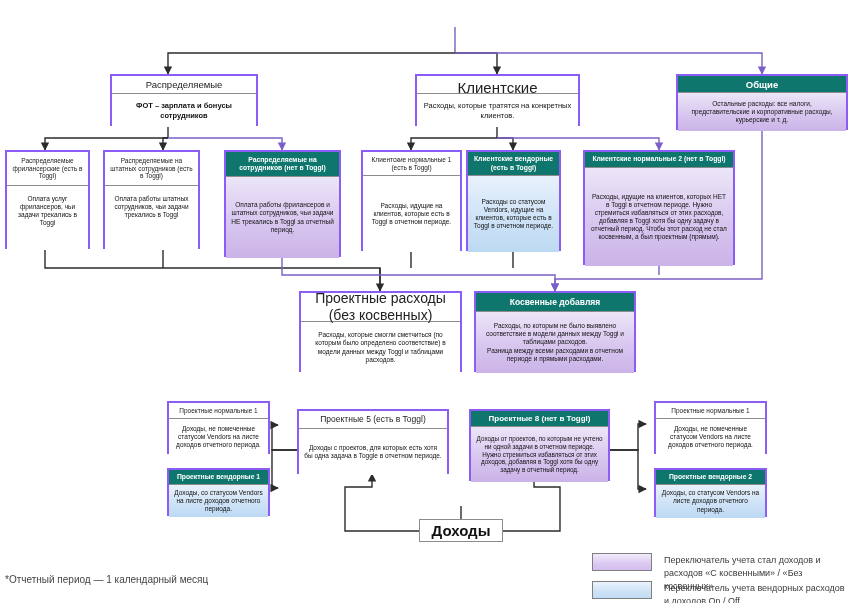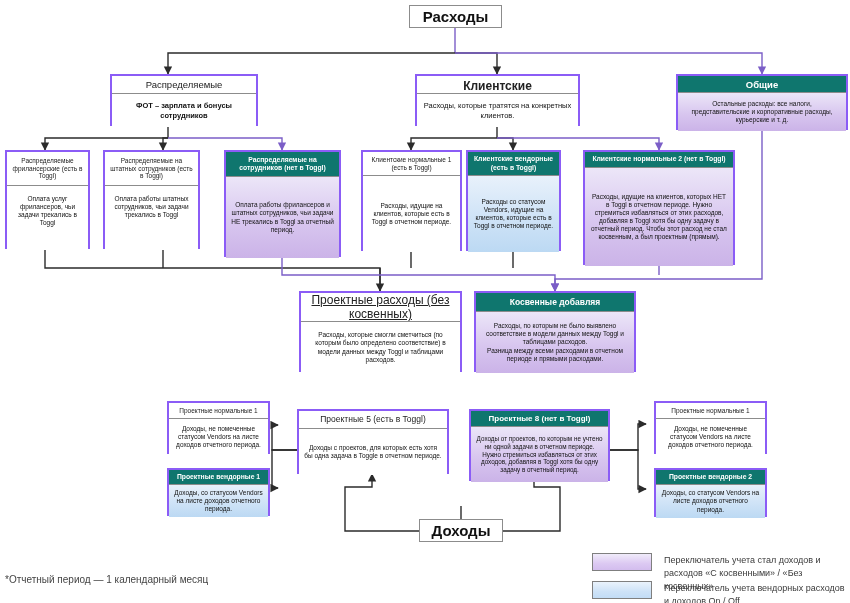--- a/index.html
+++ b/index.html
@@ -98,35 +98,32 @@
       <path d="M297,450 L272,450 L272,488 L278,488" stroke="#2b2b2b" marker-end="url(#ahB)"></path>
 
       <path d="M610,450 L638,450 L638,424 L646,424" stroke="#2b2b2b" marker-end="url(#ahB)"></path>
       <path d="M610,450 L638,450 L638,489 L646,489" stroke="#2b2b2b" marker-end="url(#ahB)"></path>
 
       <path d="M420,531 L345,531 L345,487 L372,487 L372,474" stroke="#2b2b2b" marker-end="url(#ahB)"></path>
       <path d="M502,531 L560,531 L560,487 L534,487 L534,474" stroke="#2b2b2b" marker-end="url(#ahB)"></path>
     </g>
   </svg>
 
-  <div class="rootbox" style="left:409px;top:5px;width:93px;height:23px;">
-    <span>Расходы</span>
-  </div>
 
   <div class="rootbox" style="left:419px;top:519px;width:84px;height:23px;">
     <span>Доходы</span>
   </div>
 
   <div class="node" style="left:110px;top:74px;width:148px;height:52px;">
     <div class="hdr plain" style="font-size:9.5px;height:18px;">Распределяемые</div>
     <div class="bdy white" style="font-size:7.5px;height:33px;display:flex;align-items:center;justify-content:center;font-weight:bold;">ФОТ – зарплата и бонусы сотрудников</div>
   </div>
 
   <div class="node" style="left:415px;top:74px;width:165px;height:52px;">
-    <div class="hdr plain" style="font-size:12px;height:18px;font-weight:bold;">Клиентские</div>
+    <div class="hdr plain" style="font-size:15px;height:18px;">Клиентские</div>
     <div class="bdy white" style="font-size:7.5px;height:33px;display:flex;align-items:center;justify-content:center;">Расходы, которые тратятся на конкретных клиентов.</div>
   </div>
 
   <div class="node" style="left:676px;top:74px;width:172px;height:56px;">
     <div class="hdr black" style="font-size:9.5px;height:17px;">Общие</div>
     <div class="bdy purple" style="font-size:6.5px;height:38px;display:flex;align-items:center;justify-content:center;">Остальные расходы: все налоги, представительские и корпоративные расходы, курьерские и т. д.</div>
   </div>
 
   <div class="node" style="left:5px;top:150px;width:85px;height:99px;">
     <div class="hdr plain" style="font-size:6.5px;height:34px;display:flex;align-items:center;justify-content:center;">Распределяемые фрилансерские (есть в Toggl)</div>
@@ -152,21 +149,21 @@
     <div class="hdr black" style="font-size:6.8px;height:24px;display:flex;align-items:center;justify-content:center;padding:2px 4px;">Клиентские вендорные (есть в Toggl)</div>
     <div class="bdy blue" style="font-size:6.5px;height:76px;display:flex;align-items:center;justify-content:center;">Расходы со статусом Vendors, идущие на клиентов, которые есть в Toggl в отчетном периоде.</div>
   </div>
 
   <div class="node" style="left:583px;top:150px;width:152px;height:115px;">
     <div class="hdr black" style="font-size:6.8px;height:16px;display:flex;align-items:center;justify-content:center;">Клиентские нормальные 2 (нет в Toggl)</div>
     <div class="bdy purple" style="font-size:6.5px;height:98px;display:flex;align-items:center;justify-content:center;">Расходы, идущие на клиентов, которых НЕТ в Toggl в отчетном периоде. Нужно стремиться избавляться от этих расходов, добавляя в Toggl хотя бы одну задачу в отчетный период. Чтобы этот расход не стал косвенным, а был проектным (прямым).</div>
   </div>
 
   <div class="node" style="left:299px;top:291px;width:163px;height:81px;">
-    <div class="hdr plain" style="font-size:12px;height:29px;display:flex;align-items:center;justify-content:center;text-decoration:underline;">Проектные расходы (без косвенных)</div>
+    <div class="hdr plain" style="font-size:14px;height:29px;display:flex;align-items:center;justify-content:center;">Проектные расходы (без косвенных)</div>
     <div class="bdy white" style="font-size:6.5px;height:51px;display:flex;align-items:center;justify-content:center;">Расходы, которые смогли сметчиться (по которым было определено соответствие) в модели данных между Toggl и таблицами расходов.</div>
   </div>
 
   <div class="node" style="left:474px;top:291px;width:162px;height:81px;">
     <div class="hdr black" style="font-size:8.5px;height:19px;display:flex;align-items:center;justify-content:center;">Косвенные добавляя</div>
     <div class="bdy purple" style="font-size:6.5px;height:61px;display:flex;align-items:center;justify-content:center;white-space:pre-line;">Расходы, по которым не было выявлено соответствие в модели данных между Toggl и таблицами расходов.
 Разница между всеми расходами в отчетном периоде и прямыми расходами.</div>
   </div>
 
   <div class="node" style="left:167px;top:401px;width:103px;height:53px;">

